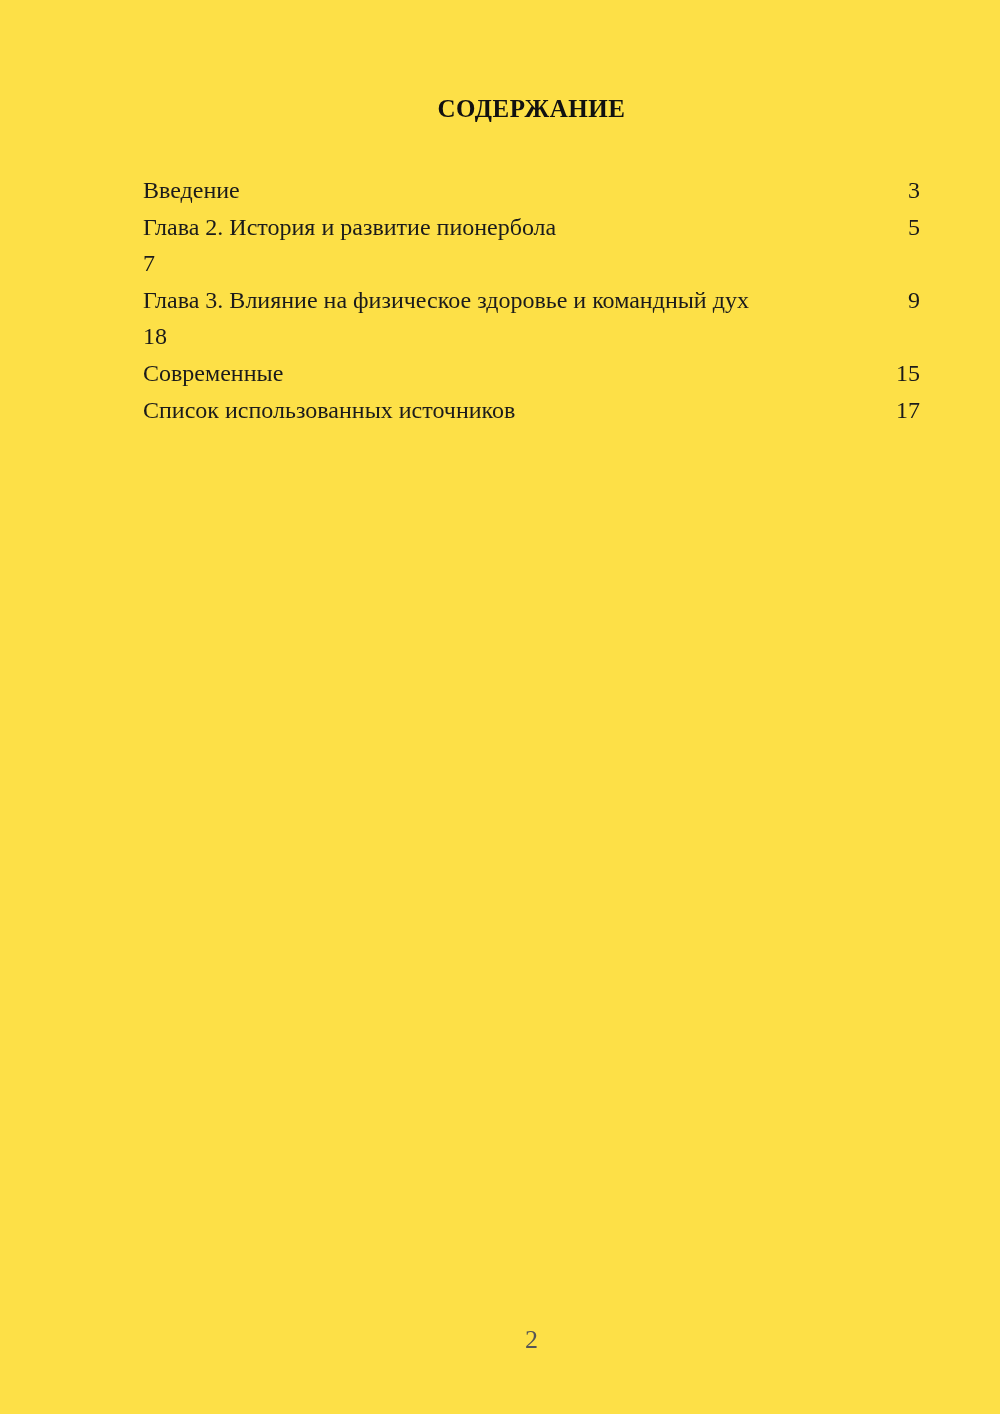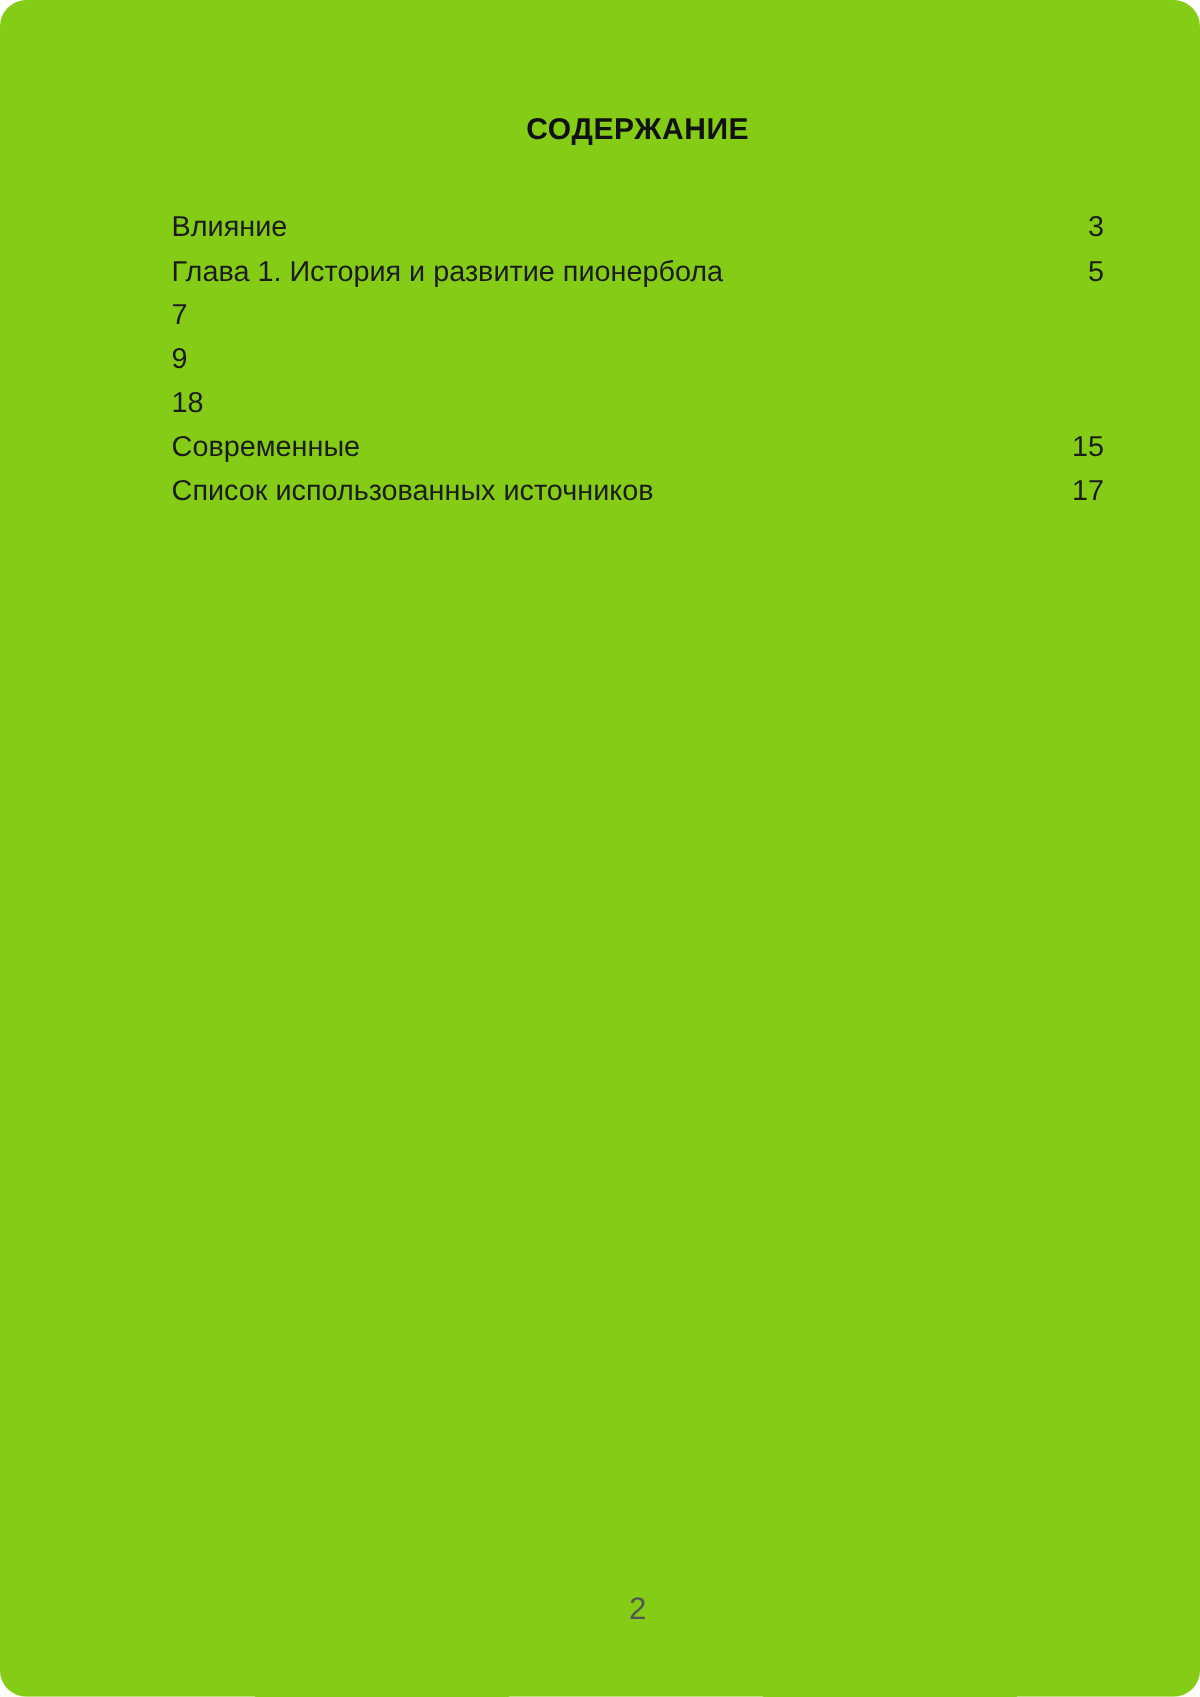--- a/index.html
+++ b/index.html
@@ -4,25 +4,24 @@
 <style>
   html, body {
     margin: 0;
     padding: 0;
     background: #ffffff;
   }
   .page {
     position: relative;
     width: 1000px;
     height: 1414px;
-    background: #84cc16;
-    font-family: Liberation Sans, sans-serif;
+    background: #fde047;
+    font-family: Liberation Serif, serif;
     color: #1b1b1b;
     overflow: hidden;
-    border-radius: 22px;
   }
   .content {
     padding-left: 143px;
     padding-right: 80px;
   }
   .toc-title {
     margin: 0;
     padding-top: 90px;
     text-align: center;
     font-size: 25px;
@@ -61,31 +60,32 @@
   }
 </style>
 </head>
 <body>
 
 <div class="page">
   <div class="content">
     <h1 class="toc-title">СОДЕРЖАНИЕ</h1>
     <div class="toc-list" id="toc-list">
         <div class="toc-row">
-          <span class="toc-label">Влияние</span>
+          <span class="toc-label">Введение</span>
           <span class="toc-page">3</span>
         </div>
         <div class="toc-row">
-          <span class="toc-label">Глава 1. История и развитие пионербола</span>
+          <span class="toc-label">Глава 2. История и развитие пионербола</span>
           <span class="toc-page">5</span>
         </div>
         <div class="toc-row">
           <span class="toc-page">7</span>
         </div>
         <div class="toc-row">
+          <span class="toc-label">Глава 3. Влияние на физическое здоровье и командный дух</span>
           <span class="toc-page">9</span>
         </div>
         <div class="toc-row">
           <span class="toc-page">18</span>
         </div>
         <div class="toc-row">
           <span class="toc-label">Современные</span>
           <span class="toc-page">15</span>
         </div>
         <div class="toc-row">

